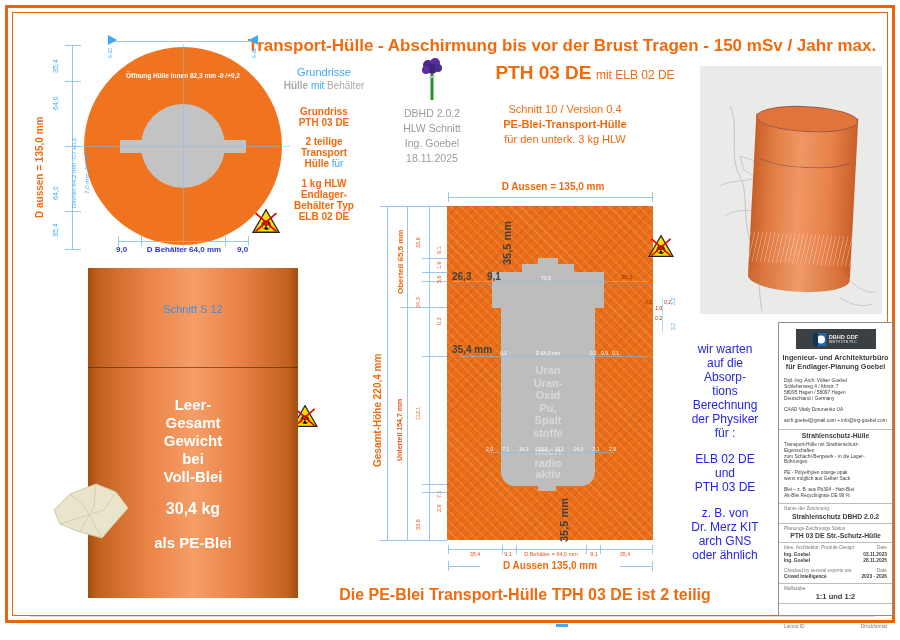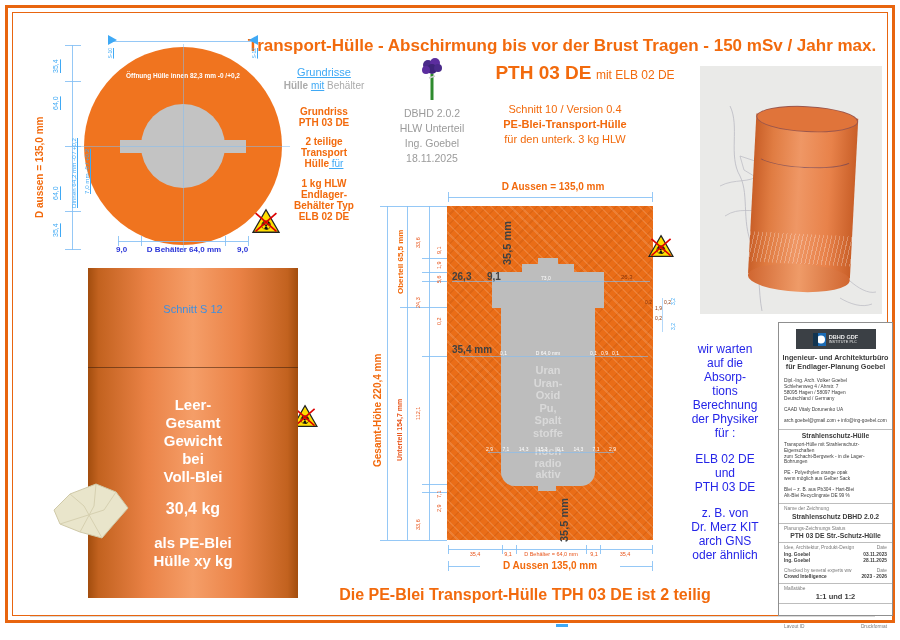--- a/index.html
+++ b/index.html
@@ -6,21 +6,21 @@
   #page{position:relative;width:900px;height:628px;background:#ffffff;overflow:hidden;
         font-family:"Liberation Sans",sans-serif;}
   .abs{position:absolute;}
   .vtext{writing-mode:vertical-rl;transform:rotate(180deg);}
   .ctr{text-align:center;}
   .hline{position:absolute;height:1px;background:rgba(130,190,245,.85);}
   .vline{position:absolute;width:1px;background:rgba(130,190,245,.85);}
   .gline{position:absolute;height:1px;background:#d9d9d9;}
   .org{color:#f26a0d;}
   .orgb{color:#f26a0d;font-weight:bold;}
-  .blu{color:#3fa9f5;text-decoration:underline;}
+  .blu{color:#3fa9f5;}
   .blub{color:#2a35d8;font-weight:bold;}
   .dk{color:#414141;font-weight:bold;}
   .sdim{color:#e8551a;font-size:5.5px;}
   .wdim{color:#ffffff;font-size:5px;}
   .frame-outer{position:absolute;inset:5px;border:3px solid #e8650f;}
   .frame-inner{position:absolute;inset:12px;border:1px solid #e8650f;}
   .plan-circle{position:absolute;border-radius:50%;background:#f0741f;}
   .gray{background:#c3c3c3;}
   .section-rect{position:absolute;background-color:#ea6d17;
      background-image:
@@ -118,21 +118,21 @@
   <circle cx="8" cy="9" r="5" fill="#4a2a8a"></circle>
       <circle cx="15" cy="7" r="5" fill="#5b2d9e"></circle>
   <circle cx="12" cy="13" r="5" fill="#3d2378"></circle>
       <circle cx="18" cy="12" r="4" fill="#4a2a8a"></circle>
   <circle cx="6" cy="14" r="4" fill="#5b2d9e"></circle>
   <path d="M9 22 L15 20" stroke="#cfcfcf" stroke-width="1.5"></path>
 </svg>
 
 <div class="abs ctr" style="left:388px;top:106px;width:88px;font-size:10.5px;color:#9b9b9b;line-height:15px;">
   <div>DBHD 2.0.2</div>
-  <div>HLW Unterteil</div>
+  <div>HLW Schnitt</div>
   <div>Ing. Goebel</div>
   <div>18.11.2025</div>
 </div>
 
 <div class="abs ctr" style="left:460px;top:62px;width:250px;">
   <span class="orgb" style="font-size:19px;">PTH 03 DE</span>
   <span class="org" style="font-size:12px;">mit ELB 02 DE</span>
 </div>
 
 <div class="abs org ctr" style="left:465px;top:102px;width:200px;font-size:11px;line-height:15px;">
@@ -276,21 +276,20 @@
 <div class="abs ctr cyl-text" style="left:110px;top:396px;width:166px;font-size:15px;line-height:18px;">
   <div>Leer-</div>
   <div>Gesamt</div>
   <div>Gewicht</div>
   <div>bei</div>
   <div>Voll-Blei</div>
 </div>
 <div class="abs ctr cyl-text" style="left:110px;top:500px;width:166px;font-size:16px;">30,4 kg</div>
 <div class="abs ctr cyl-text" style="left:110px;top:534px;width:166px;font-size:15px;line-height:18px;">
   <div>als PE-Blei</div>
-  <div>Hülle xy kg</div>
 </div>
 
 <svg class="abs" style="left:50px;top:466px;" width="92" height="86" viewBox="0 0 92 86">
   <polygon points="4,44 20,28 46,18 66,26 78,42 64,58 52,72 30,66 10,58" fill="#e9e5cb" stroke="#cfc9a8" stroke-width="1"></polygon>
   <polyline points="20,28 34,40 52,72" fill="none" stroke="#d6d0b0" stroke-width="1"></polyline>
   <polyline points="46,18 44,40 30,66" fill="none" stroke="#d6d0b0" stroke-width="1"></polyline>
   <polyline points="66,26 54,44 10,58" fill="none" stroke="#d6d0b0" stroke-width="1"></polyline>
 </svg>
 
 <div class="panel3d" style="left:700px;top:66px;width:182px;height:248px;"></div>

